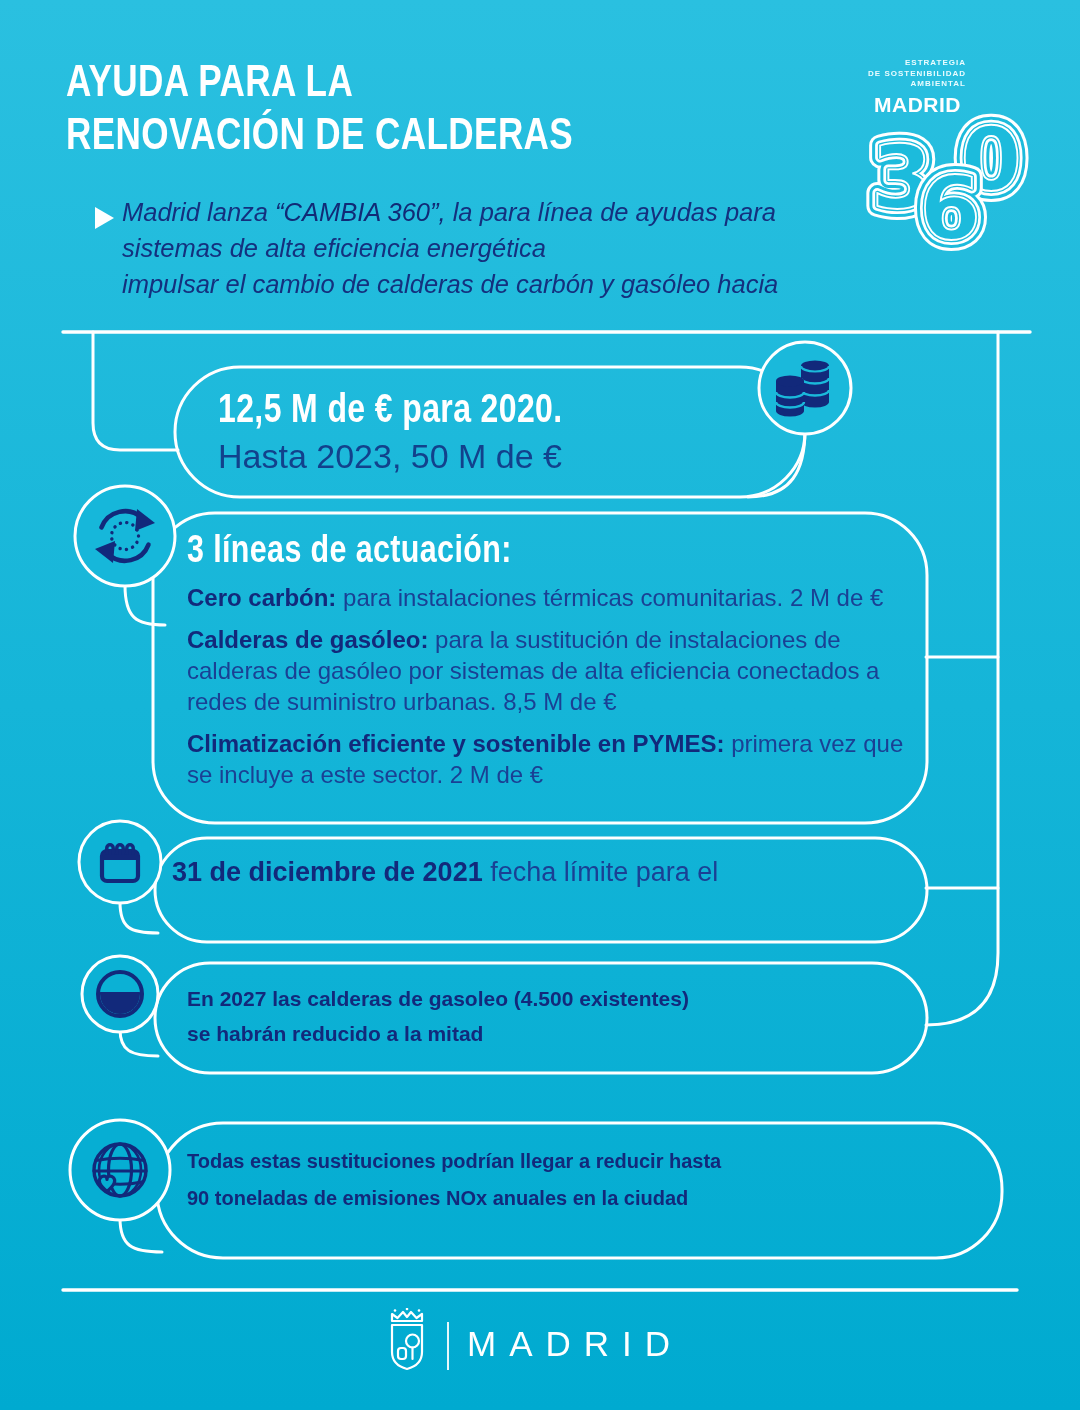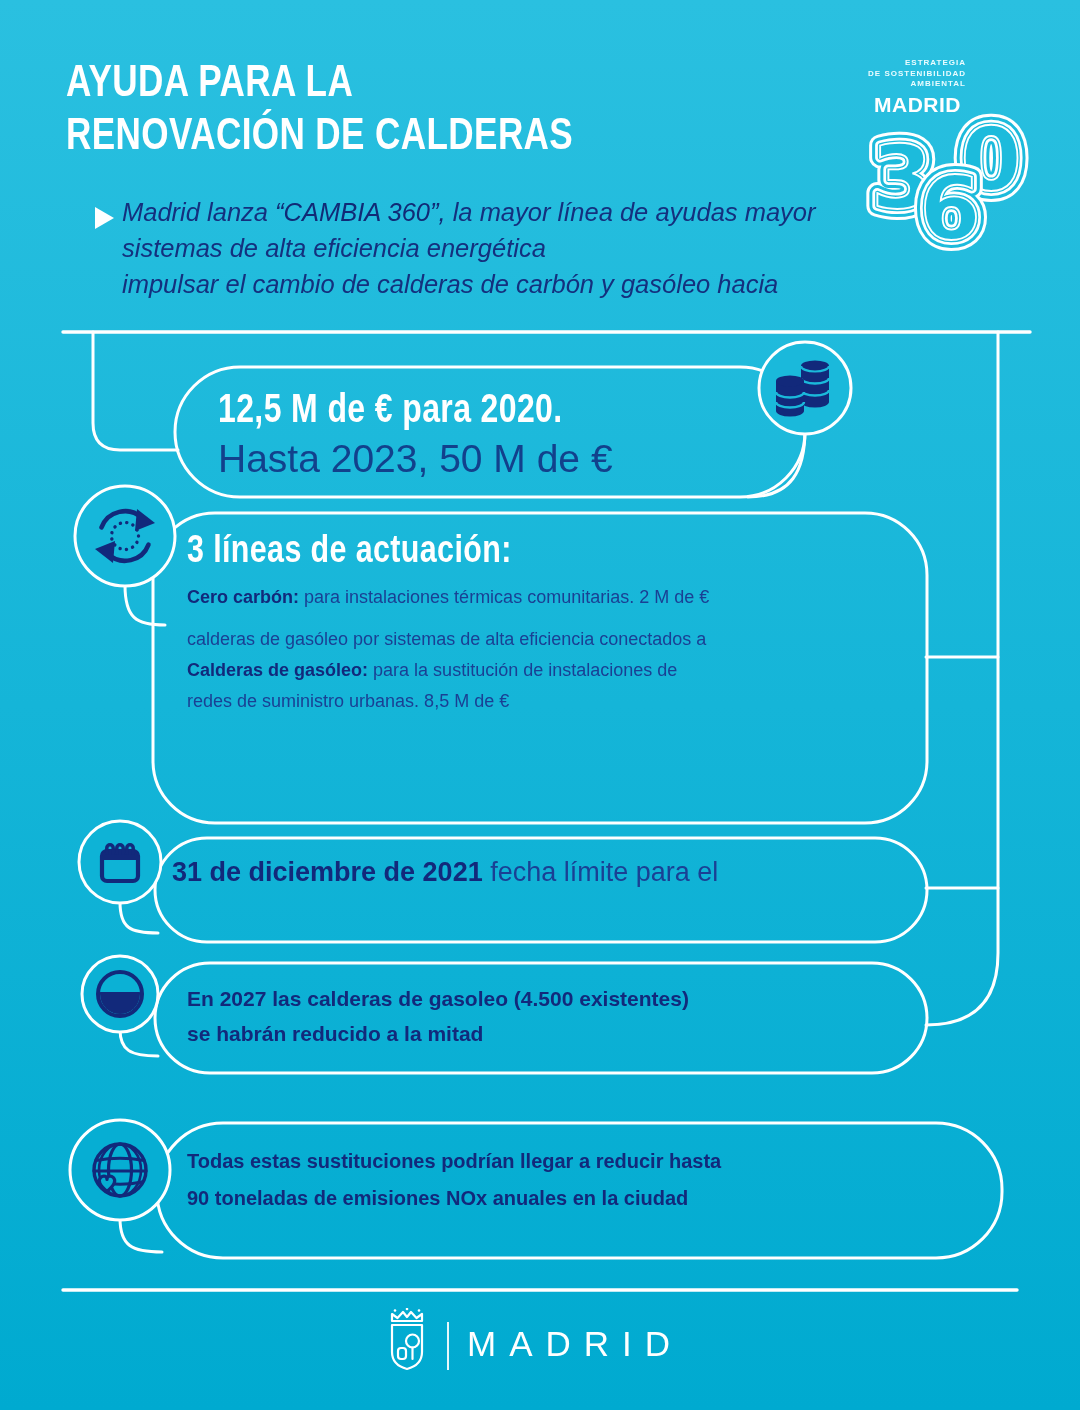--- a/index.html
+++ b/index.html
@@ -26,23 +26,23 @@
        border-top:11px solid transparent;border-bottom:11px solid transparent;}
   
   .tagline{right:114px;top:58px;text-align:right;font-size:8px;font-weight:700;
            letter-spacing:1px;line-height:10.5px;color:#eafcff;margin-left:40px;}
   .m360{left:874px;top:93px;font-size:21px;font-weight:700;letter-spacing:.5px;color:#fff;white-space:nowrap;}
   
   .navytext{color:var(--text-navy);}
   .tline{display:block;white-space:nowrap;}
   .b{font-weight:700;color:var(--navy);}
   .box1-h{left:218px;top:385px;font-size:41px;}
-  .box1-s{left:218px;top:437px;font-size:39px;color:#12418c;}
+  .box1-s{left:218px;top:437px;font-size:34px;color:#12418c;}
   .box2-t{left:187px;top:527px;font-size:39px;}
-  .box2-items{left:187px;top:582px;font-size:18px;line-height:31px;}
+  .box2-items{left:187px;top:582px;font-size:24px;line-height:31px;}
   .para{margin-bottom:11px;}
   .box3-txt{left:172px;top:855px;font-size:27px;line-height:34.5px;}
   .box4-txt{left:187px;top:981px;font-size:21px;line-height:35px;}
   .box4-txt .tline, .box5-txt .tline{font-weight:700;color:var(--navy);}
   .box5-txt{left:187px;top:1143px;font-size:20px;line-height:36.5px;}
   
   .f-div{left:447px;top:1322px;width:2px;height:48px;background:#fff;opacity:.9;}
   .f-word{left:467px;top:1324px;font-size:35px;font-weight:400;letter-spacing:13px;color:#fff;white-space:nowrap;}
   
   svg{display:block;}
@@ -161,44 +161,48 @@
     </g>
   </svg>
 
   <div class="abs title cond">
     <div>AYUDA PARA LA</div>
     <div>RENOVACIÓN DE CALDERAS</div>
   </div>
 
   <div class="abs tri"></div>
   <div class="abs intro">
-      <div class="tline"><span>Madrid lanza </span><span class="b">“CAMBIA 360”,</span><span> la mayor línea de ayudas mayor</span></div>
+      <div class="tline"><span>Madrid lanza </span><span class="b">“CAMBIA 360”,</span><span> la para línea de ayudas para</span></div>
       <div class="tline"><span>sistemas de alta eficiencia energética</span></div>
       <div class="tline"><span>impulsar el cambio de calderas de carbón y gasóleo hacia</span></div>
     </div>
 
   <div class="abs tagline">
     <div>ESTRATEGIA</div>
     <div>DE SOSTENIBILIDAD</div>
     <div>AMBIENTAL</div>
   </div>
   <div class="abs m360">MADRID</div>
 
   <div class="abs box1-h cond">12,5 M de € para 2020.</div>
   <div class="abs box1-s">Hasta 2023, 50 M de €</div>
 
   <div class="abs box2-t cond">3 líneas de actuación:</div>
   <div class="abs box2-items navytext">
       <div class="para">
         <div class="tline"><span class="b">Cero carbón:</span><span> para instalaciones térmicas comunitarias. 2 M de €</span></div>
       </div>
       <div class="para">
+        <div class="tline"><span class="b">Calderas de gasóleo:</span><span> para la sustitución de instalaciones de</span></div>
         <div class="tline"><span>calderas de gasóleo por sistemas de alta eficiencia conectados a</span></div>
-        <div class="tline"><span class="b">Calderas de gasóleo:</span><span> para la sustitución de instalaciones de</span></div>
         <div class="tline"><span>redes de suministro urbanas. 8,5 M de €</span></div>
+      </div>
+      <div class="para">
+        <div class="tline"><span class="b">Climatización eficiente y sostenible en PYMES:</span><span> primera vez que</span></div>
+        <div class="tline"><span>se incluye a este sector. 2 M de €</span></div>
       </div>
     </div>
 
   <div class="abs box3-txt navytext">
       <div class="tline"><span class="b">31 de diciembre de 2021</span><span> fecha límite para el</span></div>
     </div>
 
   <div class="abs box4-txt navytext">
       <div class="tline"><span class="b">En 2027 las calderas de gasoleo (4.500 existentes)</span></div>
       <div class="tline"><span class="b">se habrán reducido a la mitad</span></div>

